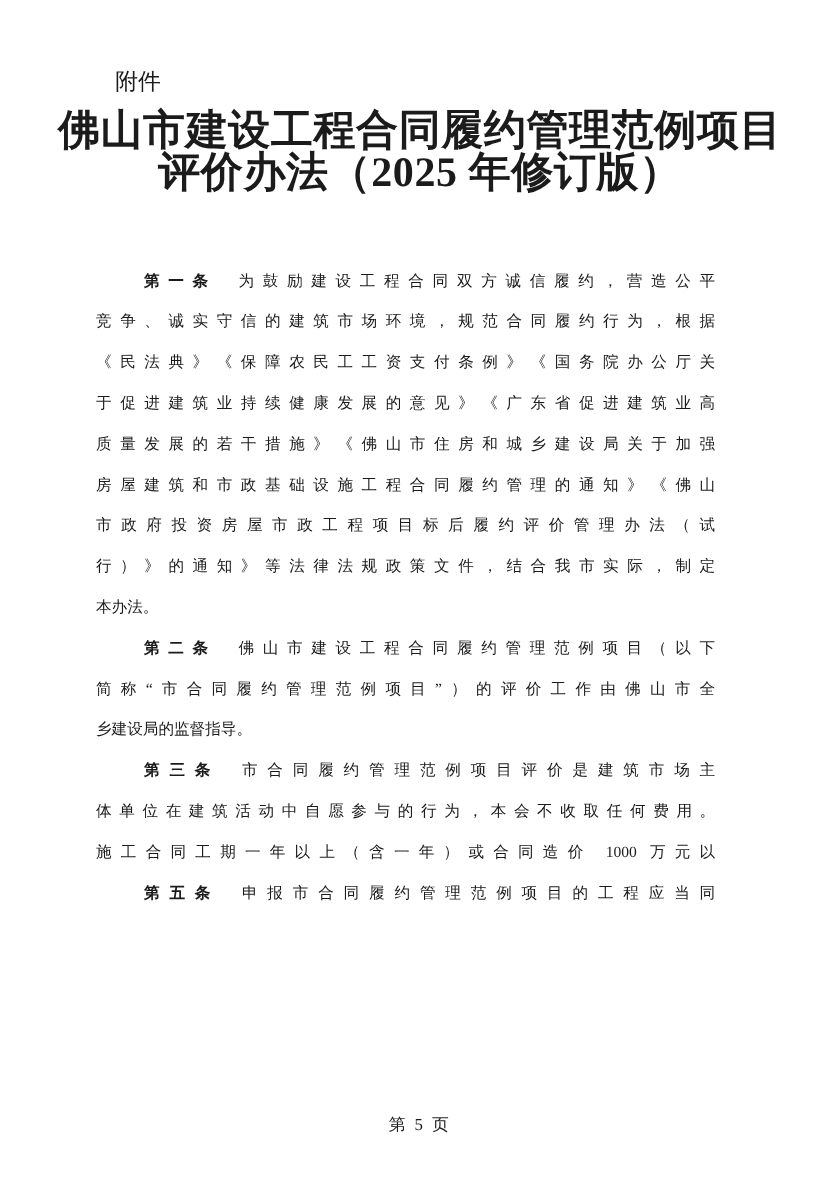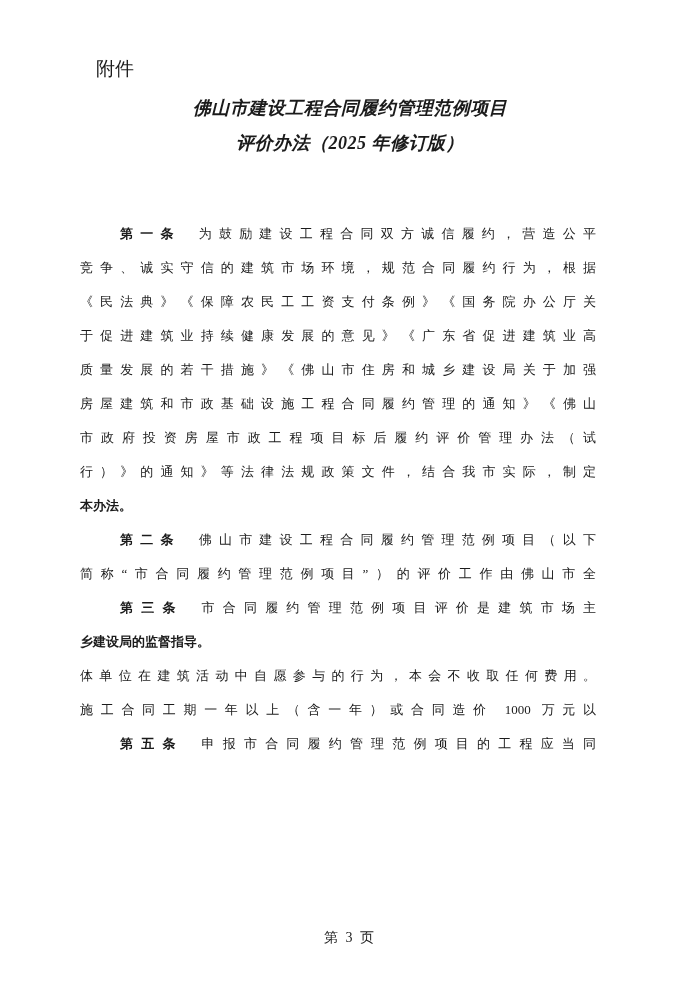--- a/index.html
+++ b/index.html
@@ -24,24 +24,23 @@
     line-height: 26px;
     text-align: right;
   }
   .title {
     position: absolute;
     left: 0;
     right: 0;
     top: 91px;
     text-align: center;
     font-weight: bold;
-    font-size: 18px;
+    font-size: 35px;
     line-height: 35px;
     letter-spacing: 0.5px;
-    font-style: italic;
   }
   .doc-body {
     position: absolute;
     left: 80px;
     top: 205px;
     width: 516px;
     font-size: 13px;
     margin-top: 12px;
   }
   .line {
@@ -51,21 +50,20 @@
   }
   .jl {
     white-space: normal;
     text-align: justify;
     text-align-last: justify;
   }
   .el {
     white-space: normal;
     text-align: right;
     text-align-last: left;
-    font-weight: bold;
   }
   .first {
     text-indent: 40px;
   }
   .label {
     font-weight: bold;
     margin-right: 18px;
   }
   .footer {
     position: absolute;
@@ -96,26 +94,26 @@
     <div class="line jl">《民法典》《保障农民工工资支付条例》《国务院办公厅关</div>
     <div class="line jl">于促进建筑业持续健康发展的意见》《广东省促进建筑业高</div>
     <div class="line jl">质量发展的若干措施》《佛山市住房和城乡建设局关于加强</div>
     <div class="line jl">房屋建筑和市政基础设施工程合同履约管理的通知》《佛山</div>
     <div class="line jl">市政府投资房屋市政工程项目标后履约评价管理办法（试</div>
     <div class="line jl">行）》的通知》等法律法规政策文件，结合我市实际，制定</div>
     <div class="line el">本办法。</div>
 
     <div class="line jl first"><span class="label">第二条</span><span>佛山市建设工程合同履约管理范例项目（以下</span></div>
     <div class="line jl">简称“市合同履约管理范例项目”）的评价工作由佛山市全</div>
+    <div class="line el">乡建设局的监督指导。</div>
+
     <div class="line jl first"><span class="label">第三条</span><span>市合同履约管理范例项目评价是建筑市场主</span></div>
-
-    <div class="line el">乡建设局的监督指导。</div>
     <div class="line jl">体单位在建筑活动中自愿参与的行为，本会不收取任何费用。</div>
 
     <div class="line jl">施工合同工期一年以上（含一年）或合同造价 1000 万元以</div>
 
     <div class="line jl first"><span class="label">第五条</span><span>申报市合同履约管理范例项目的工程应当同</span></div>
 
   </div>
 
-  <div class="footer">第 3 页</div>
+  <div class="footer">第 5 页</div>
 
 </div>
 
 </body></html>

